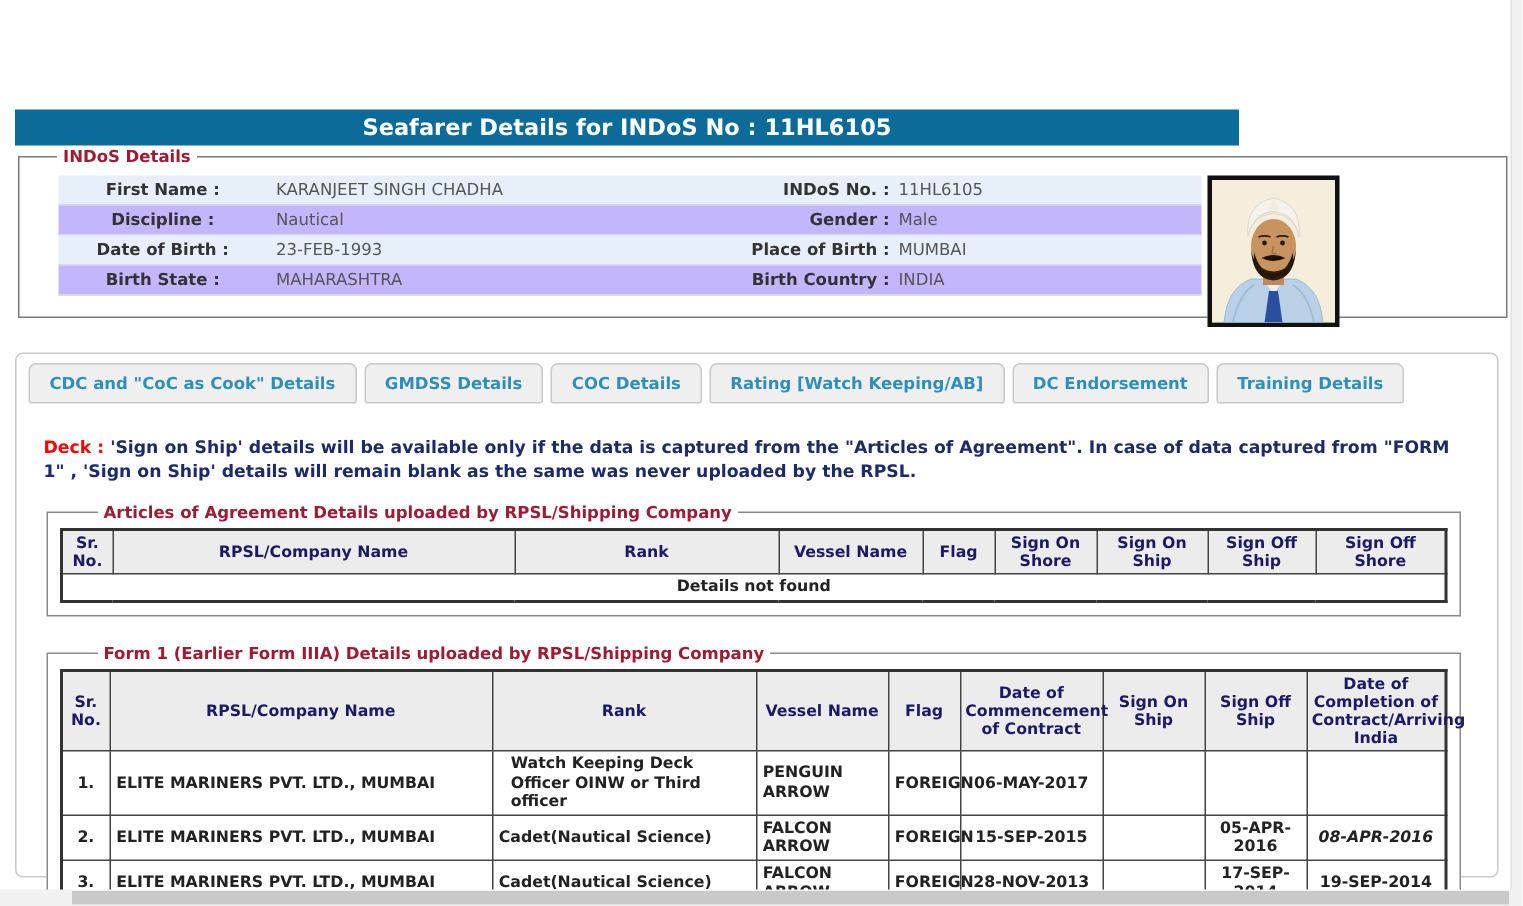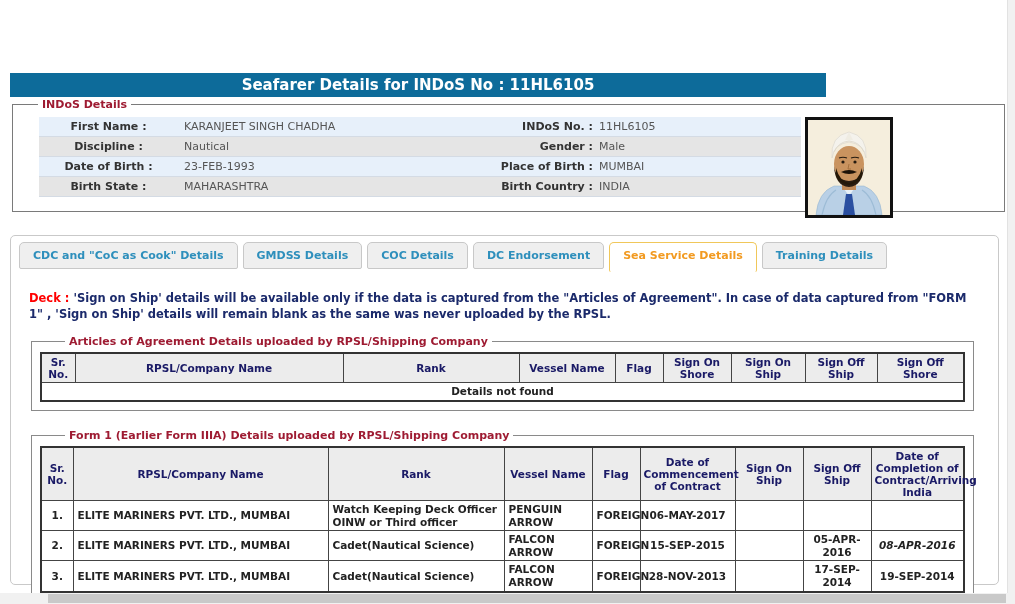--- a/index.html
+++ b/index.html
@@ -12,21 +12,21 @@
     background:#0d6b9a; color:#ffffff; font-weight:bold; font-size:15px;
     display:flex; align-items:center; justify-content:center; }
 
   
   fieldset { border:1px solid #7a7a7a; }
   legend { font-size:11px; font-weight:bold; color:#9e1b32; padding:0 4px; margin-left:25px; }
   .indos-fieldset { position:absolute; left:12px; top:98px; width:993px; height:114px; background:#fff; }
   .indos-rows { margin:6px 0 0 26px; width:762px; }
   .info-row { display:flex; align-items:center; height:20px; border-bottom:1px solid #d4dbe4; font-size:11px; }
   .info-row.odd { background:#e7f0fa; }
-  .info-row.even { background:#e5e5e5; }
+  .info-row.even { background:#c4b5fd; }
   .f-label { width:145px; text-align:center; font-weight:bold; color:#333; padding-right:6px; }
   .f-value { width:295px; color:#555; }
   .f-label2 { width:120px; text-align:right; font-weight:bold; color:#333; padding-right:6px; }
   .f-value2 { flex:1; color:#555; }
 
   
   .photo { position:absolute; left:805px; top:117px; width:88px; height:101px;
     border:3px solid #111; background:#f5eedd; }
   .photo svg { display:block; }
 
@@ -142,22 +142,22 @@
       <path d="M41 12 L45 20 L37 20 Z" fill="#efece2"></path>
       <path d="M26 32 Q30 22 41 21 Q52 22 56 32" stroke="#ddd8ca" stroke-width="0.8" fill="none"></path>
     </svg>
   </div>
 
   <div class="main-panel">
     <div class="tab-bar">
         <div class="tab">CDC and "CoC as Cook" Details</div>
         <div class="tab">GMDSS Details</div>
         <div class="tab">COC Details</div>
+        <div class="tab">Rating [Watch Keeping/AB]</div>
         <div class="tab">DC Endorsement</div>
-        <div class="tab active">Sea Service Details</div>
         <div class="tab">Training Details</div>
       </div>
 
     <div class="note">
       <span class="note-prefix">Deck :</span><span> 'Sign on Ship' details will be available only if the data is captured from the "Articles of Agreement". In case of data captured from "FORM 1" , 'Sign on Ship' details will remain blank as the same was never uploaded by the RPSL.</span>
     </div>
 
     <fieldset class="table-fieldset">
       <legend>Articles of Agreement Details uploaded by RPSL/Shipping Company</legend>
       <table class="grid articles-table">
@@ -195,21 +195,21 @@
               <th>Date of Commencement of Contract</th>
               <th>Sign On Ship</th>
               <th>Sign Off Ship</th>
               <th>Date of Completion of Contract/Arriving India</th>
             </tr>
           </thead>
         <tbody>
             <tr>
               <td style="text-align: center;">1.</td>
               <td style="text-align: left;">ELITE MARINERS PVT. LTD., MUMBAI</td>
-              <td style="text-align: left;">Watch Keeping Deck Officer OINW or Third officer</td>
+              <td style="text-align: left; padding-left: 12px;">Watch Keeping Deck Officer OINW or Third officer</td>
               <td style="text-align: left;">PENGUIN ARROW</td>
               <td style="text-align: center;">FOREIGN</td>
               <td style="text-align: center;">06-MAY-2017</td>
               <td style="text-align: center;"></td>
               <td style="text-align: center;"></td>
               <td style="text-align: center;"></td>
             </tr>
             <tr>
               <td style="text-align: center;">2.</td>
               <td style="text-align: left;">ELITE MARINERS PVT. LTD., MUMBAI</td>

